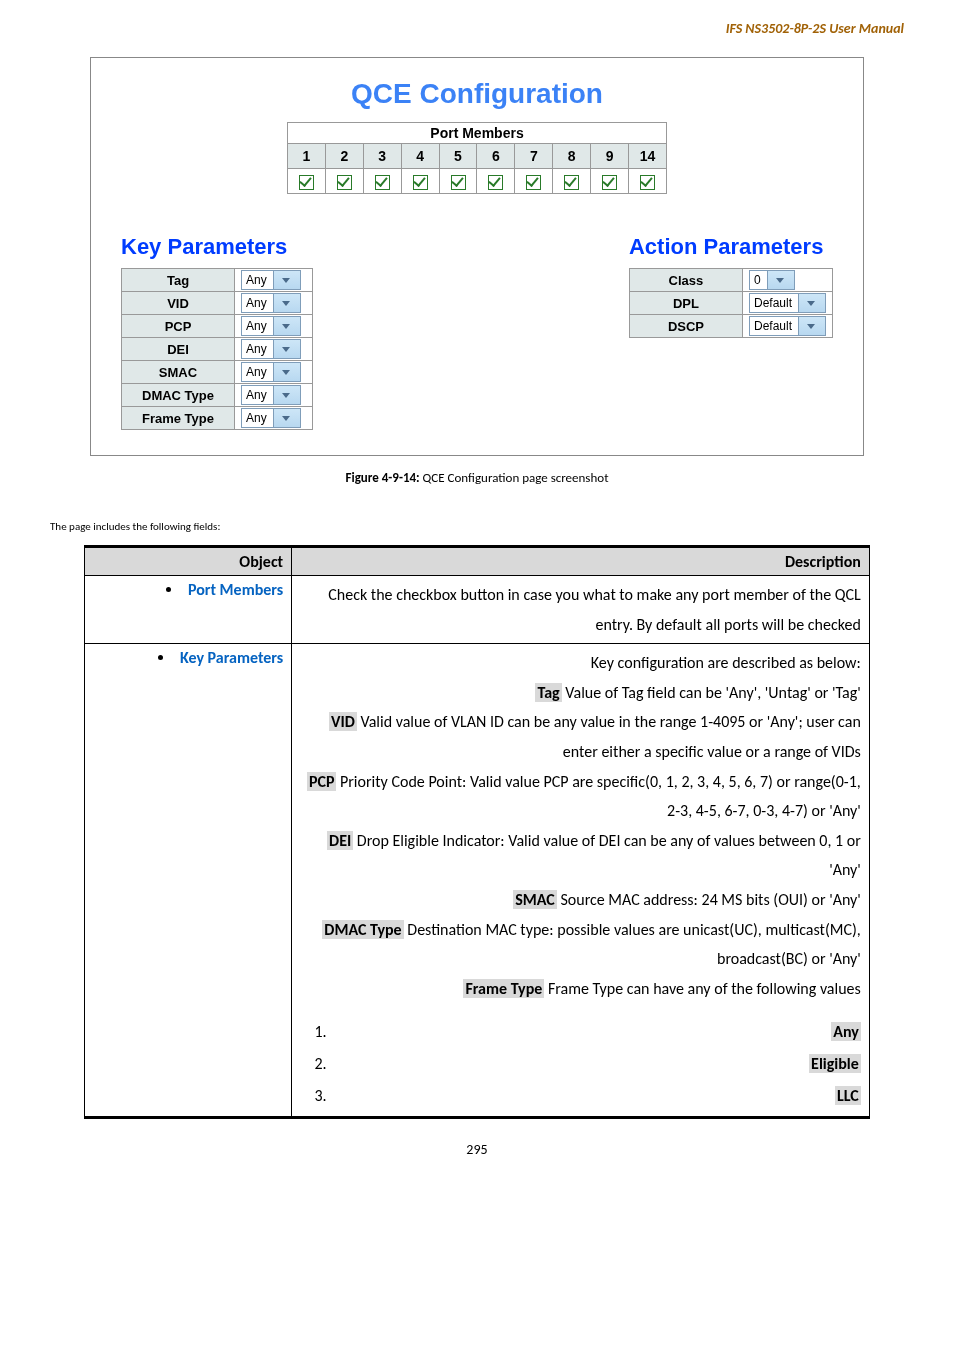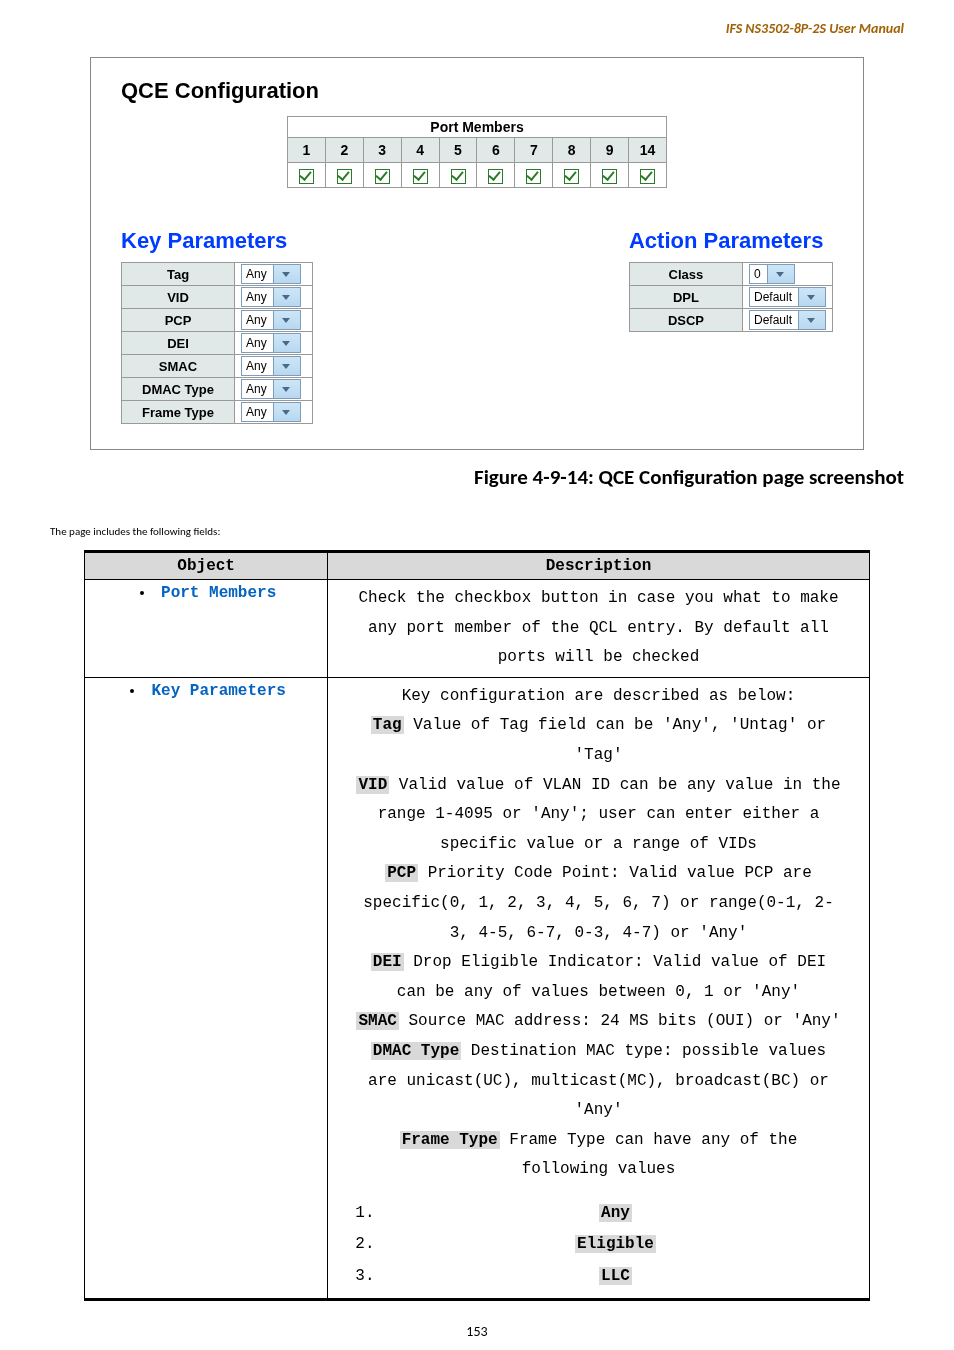--- a/index.html
+++ b/index.html
@@ -19,23 +19,24 @@
     padding: 20px 0 20px 0;
     font-size: 14px;
   }
   .fig-box {
     border: 1px solid #888;
     margin: 0 40px 0 40px;
     padding: 20px 30px 25px 30px;
     background: #fff;
   }
   .fig-title {
-    color: #000000;
-    font-weight: bold;
-    font-size: 22px;
+    text-align: center;
+    color: #3b82f6;
+    font-weight: bold;
+    font-size: 28px;
     font-family: Arial, sans-serif;
     margin: 0 0 12px 0;
   }
   .port-table {
     border-collapse: collapse;
     margin: 0 auto;
   }
   .port-table th, .port-table td {
     border: 1px solid #999;
     width: 38px;
@@ -133,38 +134,36 @@
     display: inline-block;
     border: 1px solid #666;
     background: linear-gradient(#fdfdfd,#e4e4e4);
     font-size: 12px;
     font-family: Arial, sans-serif;
     padding: 1px 14px;
     margin: 0 2px;
     border-radius: 2px;
   }
   .figure-caption {
-    text-align: right;
+    text-align: center;
     margin: 14px 0 35px 0;
-    font-size: 21px;
-    font-weight: bold;
+    font-size: 13px;
   }
   .para { margin: 0 0 12px 0; font-size: 11px;}
   .desc-table {
     border-collapse: collapse;
     width: 92%;
     margin: 0 auto;
   }
   .desc-table td, .desc-table th {
     border: 1px solid #000;
-    padding: 4px 26px;
+    padding: 4px 8px;
     vertical-align: top;
     font-size: 16px;
-    text-align: center;
-    font-family: Liberation Mono, monospace;
+    text-align: right;
   }
   .hrow th, .hrow td {
     background: #d9d9d9;
     font-weight: bold;
     border-top: 3px solid #000;
     border-bottom: 1px solid #000;
   }
   .desc-table .lbrd { border-bottom: 3px solid #000; }
   .obj-link { color: #0563c1; font-weight: bold; }
   .bullet { display:list-item; list-style: disc inside; margin-left:4px;}
@@ -338,13 +337,13 @@
       <ol class="ol">
         <li><span class="hl">Any</span></li>
         <li><span class="hl">Eligible</span></li>
         <li><span class="hl">LLC</span></li>
       </ol>
     </td>
   </tr>
 </tbody>
   </table>
 
-<div class="page-num">153</div>
+<div class="page-num">295</div>
 
 </body></html>

